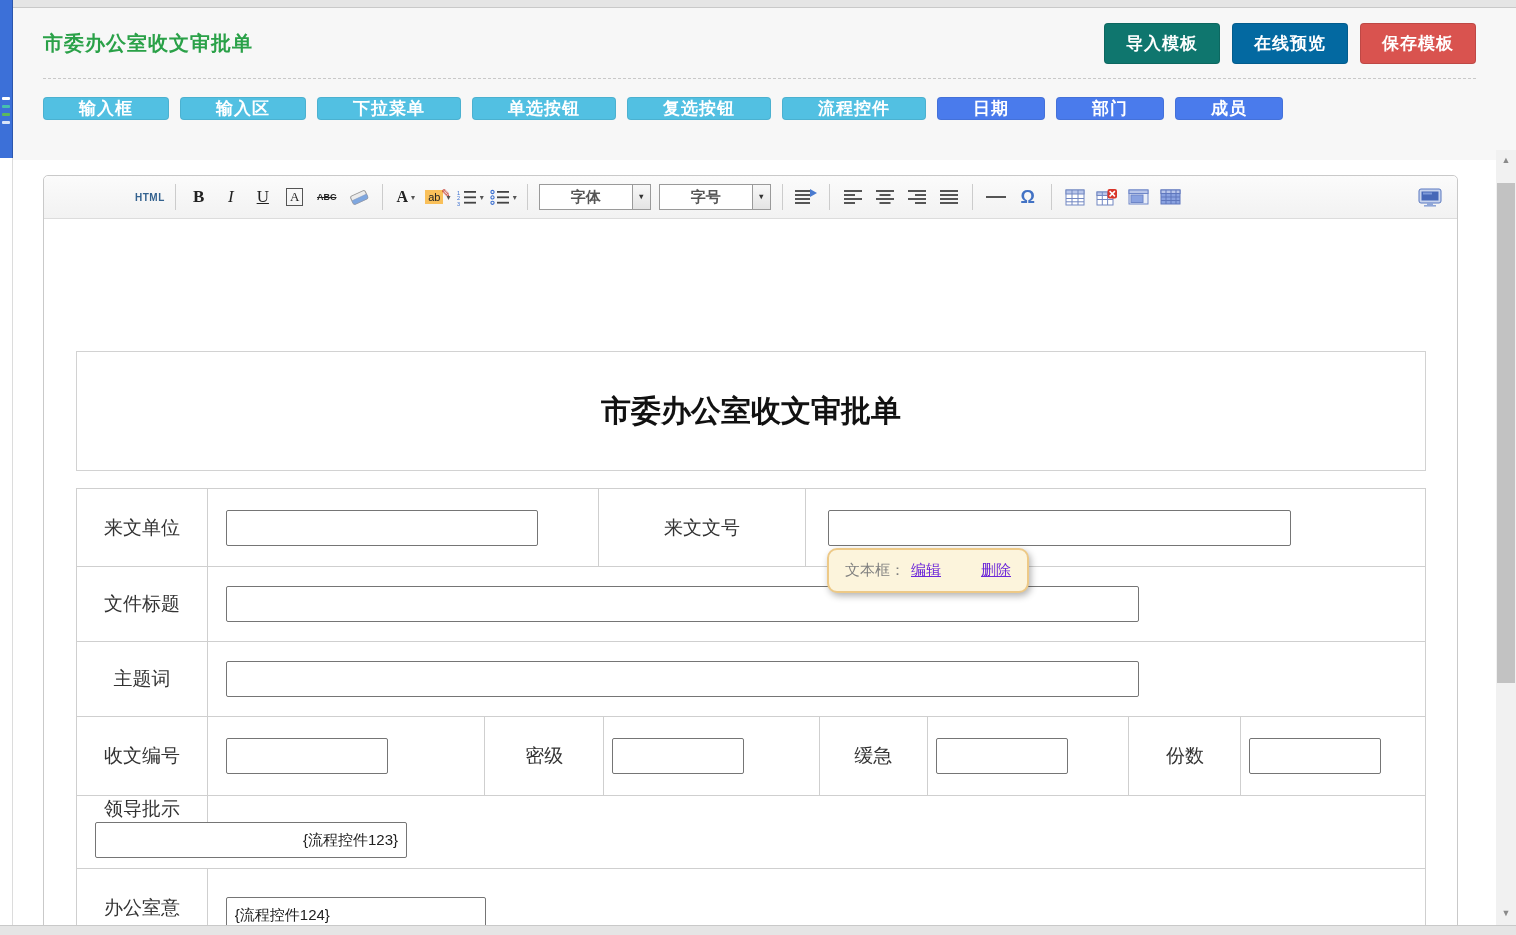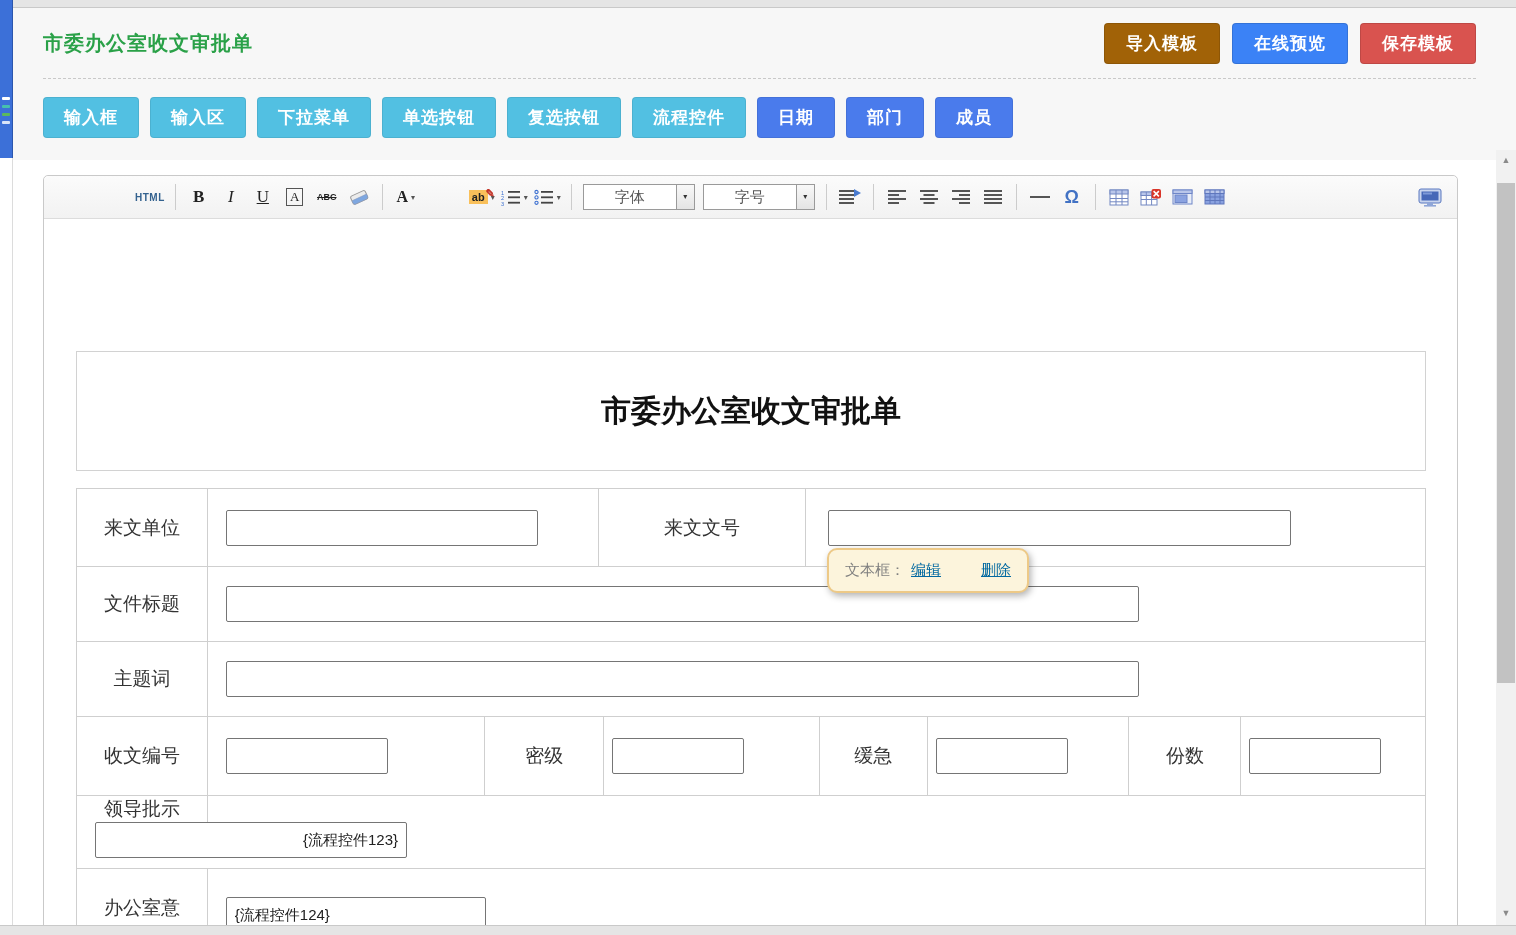--- a/index.html
+++ b/index.html
@@ -19,26 +19,26 @@
 
   
   #header { position:absolute; left:13px; top:8px; width:1503px; height:152px;
     background:#f7f7f7; z-index:4; padding:0 40px 0 30px; }
   .header-top { height:70px; display:flex; align-items:center; }
   .page-title { font-size:20px; font-weight:bold; color:#2aa148; letter-spacing:1px; }
   .header-actions { margin-left:auto; display:flex; gap:12px; }
   .hbtn { min-width:116px; height:41px; border:1px solid rgba(0,0,0,.12); border-radius:4px;
     color:#fff; font-size:17px; font-weight:bold; letter-spacing:1px; cursor:pointer;
     display:flex; align-items:center; justify-content:center; font-family:inherit; }
-  .hbtn.import { background:#a16207; }
-  .hbtn.preview { background:#3b82f6; }
+  .hbtn.import { background:#0f766e; }
+  .hbtn.preview { background:#0369a1; }
   .hbtn.save { background:#d9534f;font-family:Liberation Serif, serif; }
   .header-sep { border-top:1px dashed #c9c9c9; }
   .tools-row { margin-top:18px; display:flex; gap:11px; }
-  .tbtn { height:41px; padding:0 20px; border:1px solid rgba(0,0,0,.08); border-radius:4px;
+  .tbtn { height:23px; padding:0 35px; border:1px solid rgba(0,0,0,.08); border-radius:4px;
     color:#fff; font-size:17px; font-weight:bold; letter-spacing:1px; cursor:pointer;
     display:flex; align-items:center; justify-content:center; font-family:inherit; }
   .tbtn.light { background:#52c0e2; }
   .tbtn.primary { background:#4a7bec; }
 
   
   #stage { position:absolute; left:13px; top:160px; right:0; bottom:0; background:#fff; z-index:3; }
   #editor { position:absolute; left:30px; top:15px; width:1415px; height:900px;
     border:1px solid #c9c9c9; border-radius:5px; background:#fff; }
   .ed-toolbar { height:43px; display:flex; align-items:center; padding-left:88px;
@@ -46,27 +46,27 @@
     border-radius:5px 5px 0 0; }
   .ti { min-width:26px; height:30px; display:flex; align-items:center; justify-content:center;
     margin:0 3px; cursor:pointer; color:#222; }
   .tsep { width:1px; height:26px; background:#ccc; margin:0 7px; }
   .g-html { font-size:10px; font-weight:bold; color:#34628f; letter-spacing:.5px; }
   .g-serif { font-family:"Liberation Serif", serif; font-size:17px; }
   .g-b { font-weight:bold; } .g-i { font-style:italic; } .g-u { text-decoration:underline; }
   .g-box { font-family:"Liberation Serif", serif; font-size:13px; border:1px solid #555; padding:0 3px; }
   .g-abc { font-size:9px; font-weight:bold; text-decoration:line-through; }
   .g-colorA { font-family:"Liberation Serif", serif; font-size:16px; font-weight:bold; }
-  .g-ab { position:relative; background:#f9c05a; font-size:11px; font-weight:bold; padding:1px 3px;margin-left:44px; }
+  .g-ab { position:relative; background:#f9c05a; font-size:11px; font-weight:normal; padding:1px 3px; }
   .g-ab .pencil { position:absolute; right:-7px; top:-3px; color:#c23327; font-size:11px; }
   .caret { font-size:8px; color:#555; margin-left:3px; }
   .g-omega { font-size:18px; font-weight:bold; color:#4272c4; }
   .g-hr { display:inline-block; width:20px; border-top:2px solid #555; }
   .ed-select { width:112px; height:26px; border:1px solid #9a9a9a; background:#fff;
-    display:flex; margin:0 4px; cursor:pointer; }
+    display:flex; margin:0 4px; cursor:pointer;font-weight:bold; }
   .ed-select .sel-label { flex:1; text-align:center; line-height:24px; font-size:15px; color:#555; }
   .ed-select .sel-btn { width:18px; border-left:1px solid #9a9a9a;
     background:linear-gradient(#f8f8f8,#e4e4e4); text-align:center; line-height:24px;
     font-size:8px; color:#333; }
   .ti.fullscreen { margin-left:auto; margin-right:14px; }
 
   .ed-body { position:relative; height:855px; padding:132px 0 0 32px; overflow:hidden; background:#fff; }
 
   
   .doc-titlebox { width:1350px; height:120px; border:1px solid #d2d2d2;
@@ -85,21 +85,21 @@
   .row-f .td { align-items:flex-start; }
   .row-f .lbl { margin-top:26px; }
   .row-f .fin { margin-top:28px; }
 
   
   .tooltip { position:absolute; left:783px; top:329px; z-index:10;
     background:#fcf4dc; border:2px solid #edc987; border-radius:10px;
     padding:11px 16px; font-size:15px; white-space:nowrap;
     box-shadow:2px 3px 7px rgba(0,0,0,.30); }
   .tooltip .prefix { color:#808080; }
-  .tooltip a { color:#0369a1; text-decoration:underline; cursor:pointer; }
+  .tooltip a { color:#6d28d9; text-decoration:underline; cursor:pointer; }
   .tooltip .edit { margin-left:6px; }
   .tooltip .del { margin-left:40px; }
 
   
   #scrollbar { position:absolute; right:0; top:150px; width:20px; height:785px;
     background:#f1f1f1; z-index:20; }
   .sb-up { position:absolute; top:2px; left:0; width:20px; height:16px; text-align:center;
     font-size:9px; color:#8a8a8a; line-height:16px; cursor:pointer; }
   .sb-thumb { position:absolute; top:33px; left:1px; width:18px; height:500px;
     background:#c2c2c2; cursor:pointer; }

